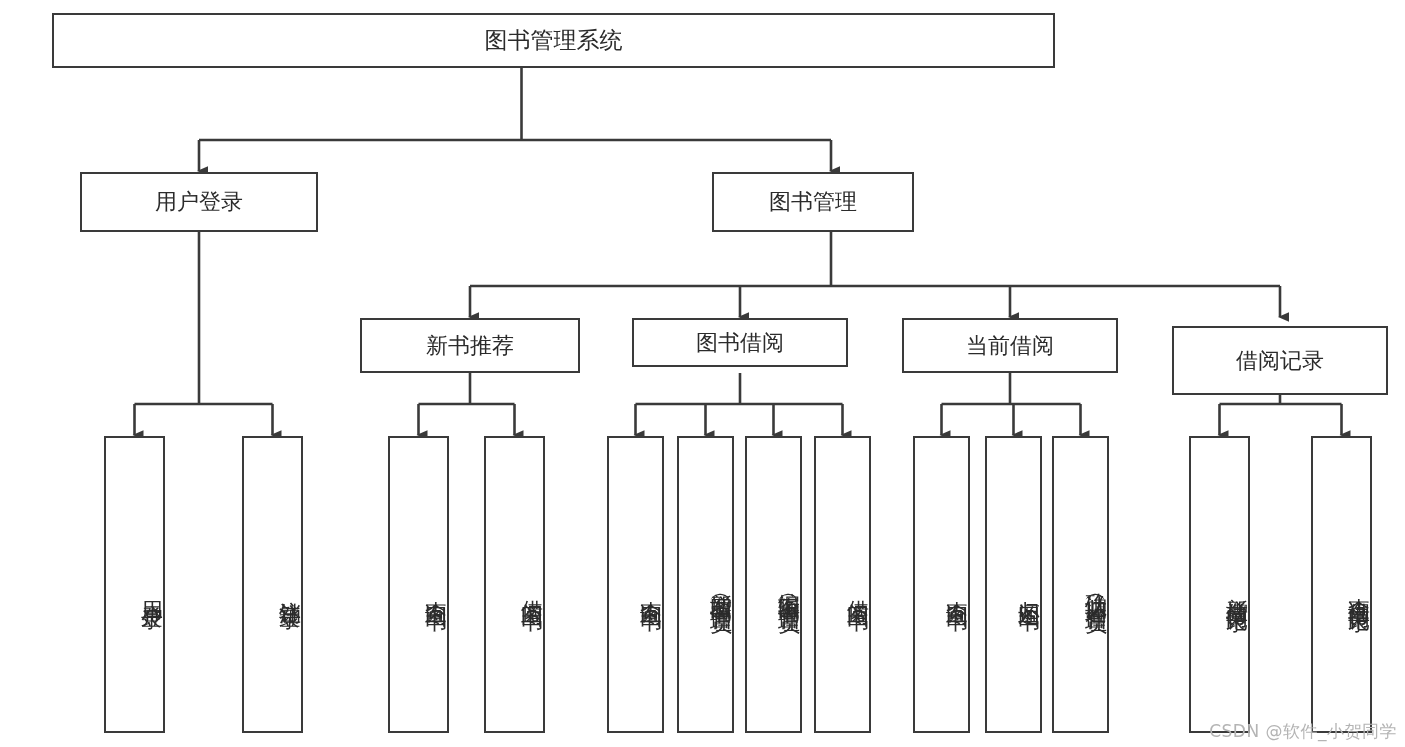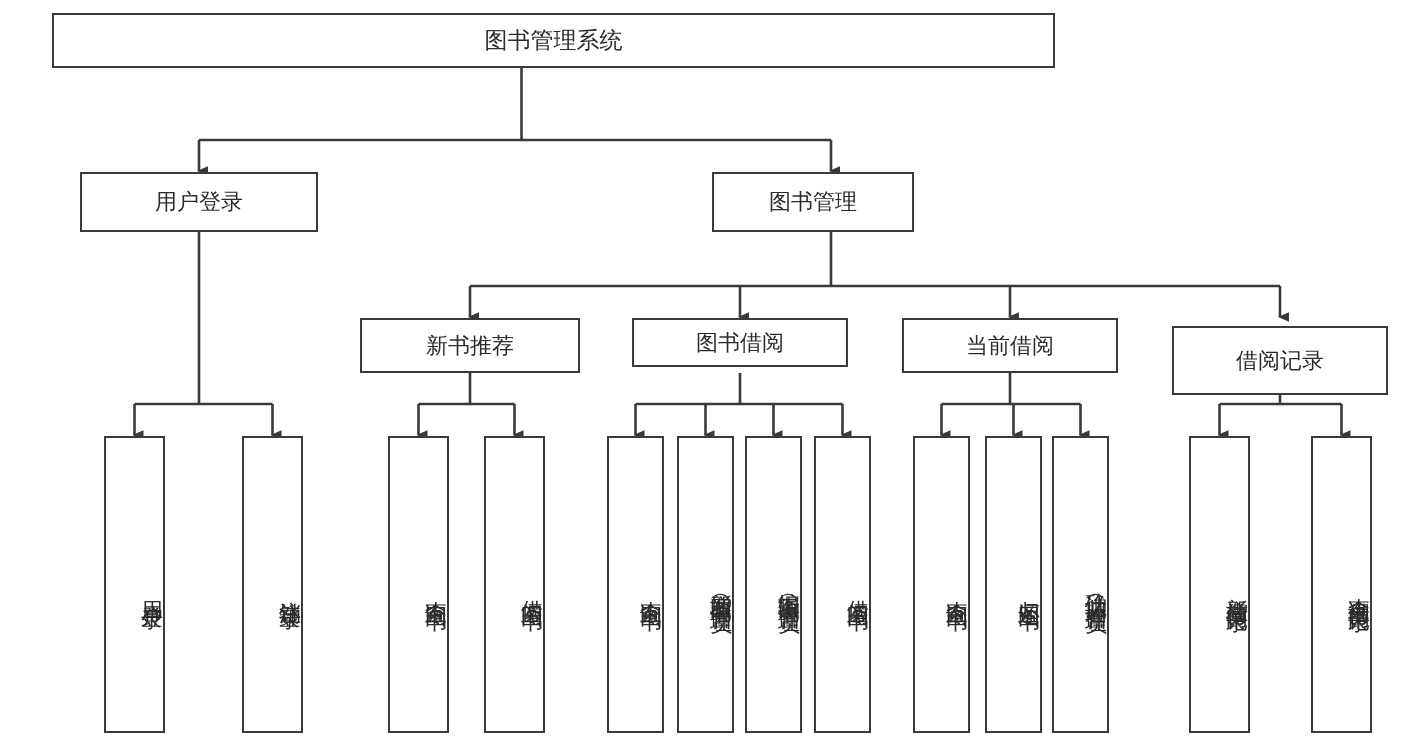--- a/index.html
+++ b/index.html
@@ -173,13 +173,14 @@
         <span class="node-label">确认归还（管理员）</span>
       </div>
       <div class="node-box leaf" style="left: 1189px; top: 436px; width: 61px; height: 297px;">
         <span class="node-label">新增借阅记录</span>
       </div>
       <div class="node-box leaf" style="left: 1311px; top: 436px; width: 61px; height: 297px;">
         <span class="node-label">查询借阅记录</span>
       </div>
     </div>
 
+  <div id="watermark">CSDN @软件_小贺同学</div>
 </div>
 
 </body></html>

